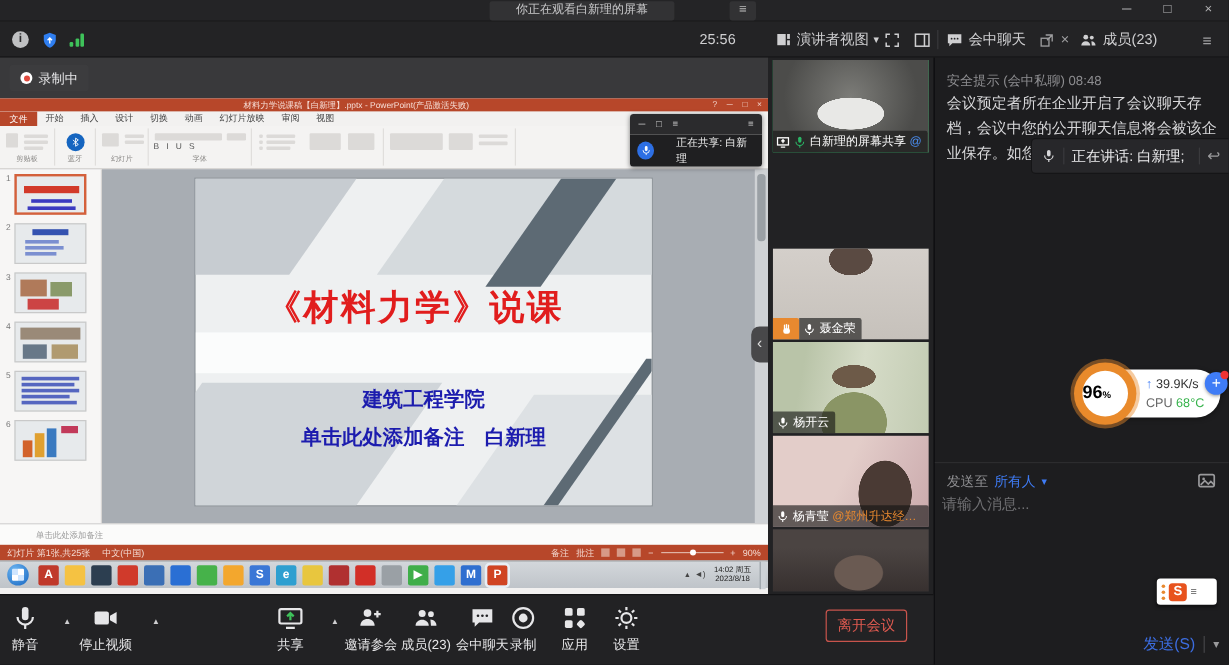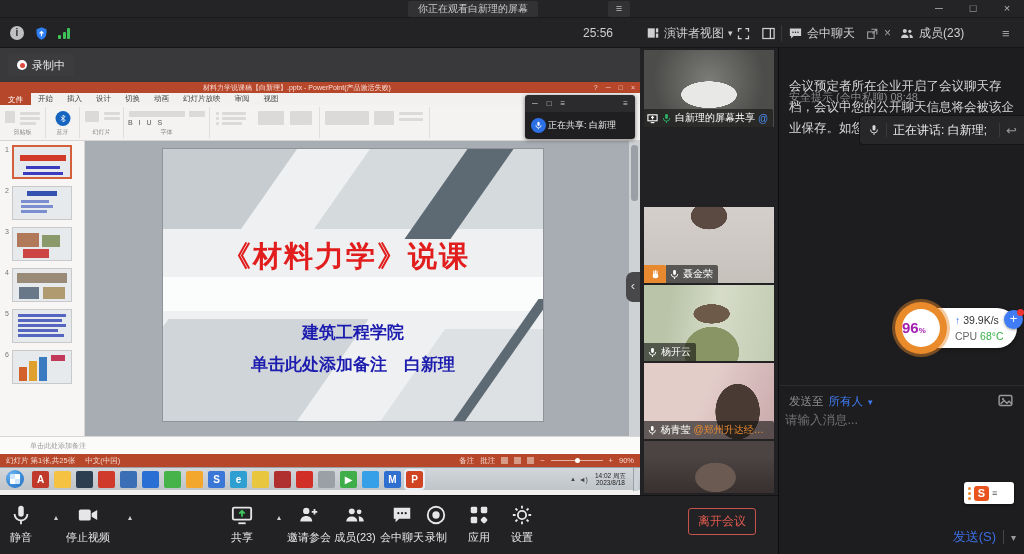--- a/index.html
+++ b/index.html
@@ -5,21 +5,21 @@
   * { margin:0; padding:0; box-sizing:border-box; }
   html,body { background:#111; }
   .app{ position:relative; width:1024px; height:554px; overflow:hidden;
         background:#1e1e20; font-family:"Liberation Sans","DejaVu Sans",sans-serif;
         color:#ddd; -webkit-font-smoothing:antialiased; }
   svg{ display:block; }
 
   
   .titlebar{ position:absolute; left:0; top:0; width:1024px; height:18px; background:#242426;
              border-bottom:1px solid #1a1a1c; }
-  .tb-pill{ position:absolute; left:408px; top:1px; height:16px; line-height:16px; padding:0 10px;
+  .tb-pill{ position:absolute; left:408px; top:1px; height:16px; line-height:16px; padding:0 22px;
             background:#323234; color:#c9c9cb; font-size:10px; border-radius:2px; }
   .tb-menu{ position:absolute; left:608px; top:1px; width:22px; height:16px; line-height:15px; text-align:center;
             background:#323234; color:#bbb; font-size:11px; border-radius:2px; }
   .win-ctrls{ position:absolute; right:0; top:0; height:18px; display:flex; }
   .win-ctrls span{ width:34px; height:18px; line-height:17px; text-align:center; color:#b5b5b7; font-size:11px; }
 
   
   .topbar{ position:absolute; left:0; top:18px; width:1024px; height:30px; background:#232325;
            border-bottom:1px solid #151517; }
   .topbar .itm{ position:absolute; top:0; height:30px; display:flex; align-items:center; gap:4px;
@@ -76,21 +76,21 @@
   .vsq{ width:7px; height:7px; background:#d79a87; display:inline-block; }
   .slider{ width:52px; height:1px; background:#e0b3a5; position:relative; }
   .slider i{ position:absolute; left:24px; top:-2.5px; width:5px; height:5px; background:#fff; border-radius:50%; }
 
   
   .shoverlay{ position:absolute; left:525px; top:47px; width:110px; height:44px; border-radius:3px; overflow:hidden;
               box-shadow:0 1px 4px rgba(0,0,0,.5); }
   .shoverlay .r1{ height:17px; background:#2b2b2d; display:flex; align-items:center; gap:9px; padding:0 7px;
                   color:#cfcfcf; font-size:8px; }
   .shoverlay .r1 .mn{ margin-left:auto; }
-  .shoverlay .r2{ height:27px; background:#1f1f21; display:flex; align-items:center; gap:2px; padding:0 6px;
+  .shoverlay .r2{ height:27px; background:#1f1f21; display:flex; align-items:center; gap:18px; padding:0 6px;
                   color:#ececec; font-size:9px; }
   .miccirc{ width:15px; height:15px; border-radius:50%; background:#2d6fe4; display:flex; align-items:center; justify-content:center; }
 
   
   .wtaskbar{ position:absolute; left:0; top:419px; width:640px; height:23px; background:linear-gradient(#d3d7db,#bfc4c9);
              border-top:1px solid #9aa0a5; display:flex; align-items:center; }
   .orb{ width:18px; height:18px; border-radius:50%; background:radial-gradient(circle at 35% 30%,#6db6f2,#1565c0);
         margin:0 8px 0 6px; position:relative; }
   .orb::after{ content:""; position:absolute; left:4px; top:4px; width:10px; height:10px;
                background:conic-gradient(#fff 0 25%,#cfe6ff 25% 50%,#fff 50% 75%,#cfe6ff 75%); border-radius:1px; }
@@ -128,36 +128,36 @@
        radial-gradient(ellipse 44px 40px at 52% 88%,#8a9565 62%,transparent 63%),
        linear-gradient(100deg,#b9c4a8 20%,#d6dcc8 55%,#c2cbb2); }
   .v5{ background:radial-gradient(ellipse 40px 50px at 72% 64%,#4a3a34 55%,transparent 56%),
        linear-gradient(115deg,#e3cdc9 45%,#d7bcbc 70%,#caa9ab); }
   .v6{ background:radial-gradient(ellipse 36px 26px at 55% 70%,#6a5a52 55%,transparent 58%),
        linear-gradient(#4b4442 30%,#37302f); }
 
   
   .chat{ position:absolute; left:778px; top:48px; width:246px; height:506px; background:#1d1d1f;
          border-left:1px solid #0d0d0f; }
-  .notice-t{ position:absolute; left:10px; top:12px; font-size:11px; color:#8d8d90;margin-top:30px; }
+  .notice-t{ position:absolute; left:10px; top:12px; font-size:11px; color:#8d8d90; }
   .notice-b{ position:absolute; left:10px; top:28px; width:228px; font-size:12.5px; line-height:21px; color:#d8d8da; }
   .speaking{ position:absolute; left:80px; top:67px; width:166px; height:30px; background:#27272a;
              border:1px solid #151517; border-right:none; border-radius:4px 0 0 4px;
              display:flex; align-items:center; gap:6px; padding:0 8px; }
   .speaking .txt{ font-size:12px; color:#ececee; flex:1; white-space:nowrap; }
   .speaking .sep{ width:1px; height:14px; background:#3a3a3d; }
   .speaking .rp{ color:#9a9a9c; font-size:13px; }
 
   .perf{ position:absolute; left:116px; top:257px; width:122px; height:46px; }
   .perf .pill{ position:absolute; left:22px; top:3px; right:0; height:40px; background:#fff; border-radius:20px;
                box-shadow:0 1px 4px rgba(0,0,0,.4); }
   .gauge{ position:absolute; left:0; top:-3px; width:52px; height:52px; border-radius:50%;
           background:#e98a2b; box-shadow:0 0 0 3px rgba(233,138,43,.45); display:flex; align-items:center; justify-content:center; }
   .gauge .inn{ width:38px; height:38px; border-radius:50%; background:#fff; display:flex; align-items:baseline;
-               justify-content:flex-start; padding-top:10px; color:#a21caf; font-size:15px; font-weight:bold; }
+               justify-content:flex-start; padding-top:10px; color:#000000; font-size:15px; font-weight:bold; }
   .perf .rows{ position:absolute; left:60px; top:7px; font-size:10.5px; color:#333; line-height:16px; }
   .perf .net .ar{ color:#3f7cf6; font-weight:bold; margin-right:3px; }
   .perf .temp{ color:#35b24a; }
   .plusbtn{ position:absolute; right:-6px; top:5px; width:19px; height:19px; border-radius:50%; background:#3f7cf6;
             color:#fff; font-size:13px; text-align:center; line-height:18px; box-shadow:0 1px 3px rgba(0,0,0,.4); }
   .plusbtn::after{ content:""; position:absolute; right:-1px; top:-1px; width:7px; height:7px; border-radius:50%; background:#e33; }
 
   .senddiv{ position:absolute; left:0; top:337px; width:246px; height:1px; background:#2c2c2e; }
   .sendto{ position:absolute; left:10px; top:346px; font-size:11.5px; color:#8d8d90; display:flex; gap:5px; align-items:center; }
   .sendto .val{ color:#3f7cf6; }

